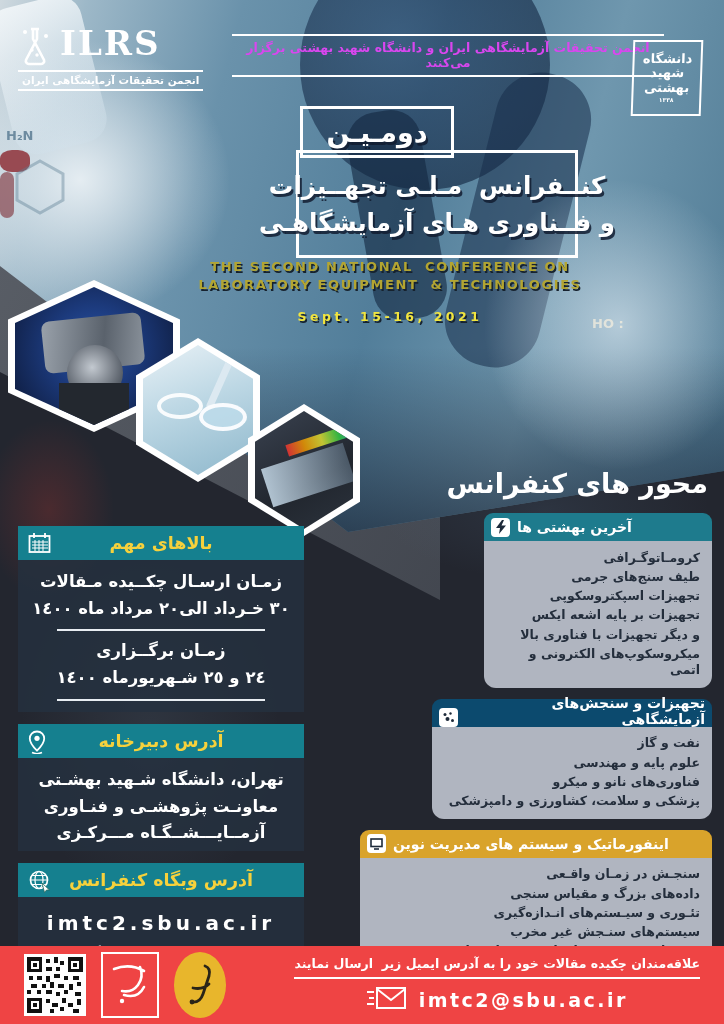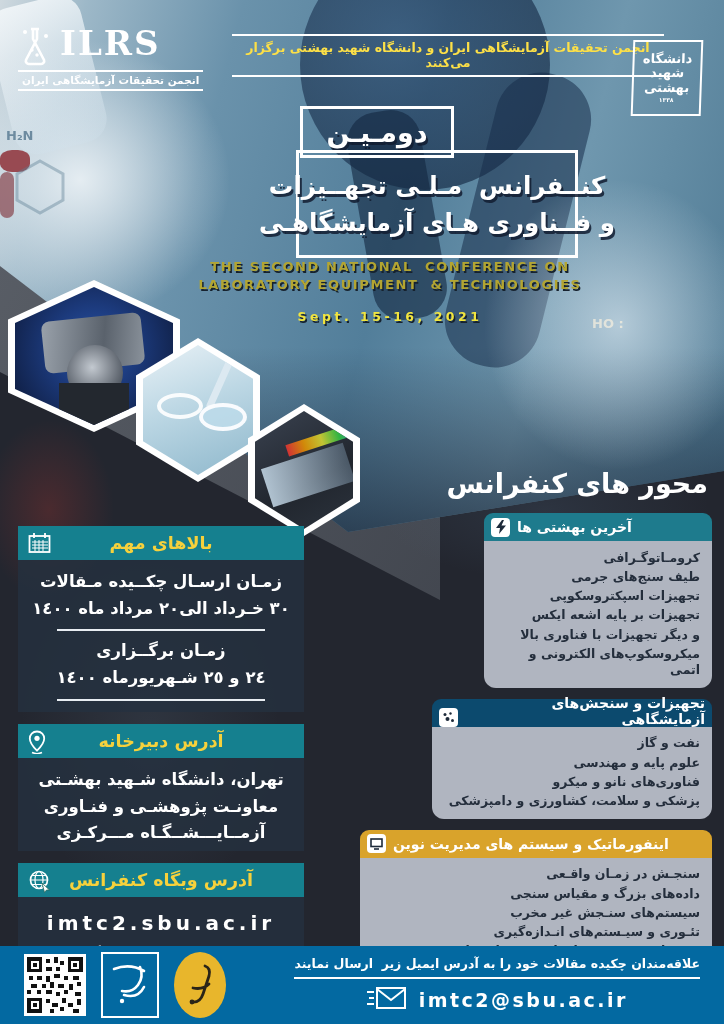--- a/index.html
+++ b/index.html
@@ -72,21 +72,21 @@
     background:linear-gradient(90deg,#e33,#e90,#dd3,#3c4,#39d,#86c);opacity:.85;}
 
   
   .ilrs{position:absolute;left:18px;top:26px;z-index:4;color:#fff;}
   .ilrs-row{display:flex;align-items:flex-start;gap:8px;}
   .ilrs-acronym{font-family:"DejaVu Serif",serif;font-weight:bold;font-size:34px;letter-spacing:2px;line-height:1;}
   .ilrs-sub{direction:rtl;margin-top:4px;font-size:10.5px;font-weight:bold;text-align:left;
     border-top:2px solid #fff;border-bottom:2px solid #fff;padding:2px 4px 3px;}
   .org-banner{position:absolute;left:232px;top:34px;width:432px;z-index:4;direction:rtl;text-align:center;}
   .org-banner .rule{height:2px;background:#fff;}
-  .org-banner .txt{color:#fde047;font-weight:bold;font-size:12.5px;padding:4px 0 5px;}
+  .org-banner .txt{color:#d946ef;font-weight:bold;font-size:12.5px;padding:4px 0 5px;}
   .sbu{position:absolute;right:22px;top:40px;width:66px;height:72px;z-index:4;border:2.5px solid #fff;
     display:flex;flex-direction:column;align-items:center;justify-content:center;color:#fff;
     font-weight:bold;line-height:1.12;transform:skewX(-2deg);}
   .sbu div{font-size:13px;}
   .sbu .yr{font-size:6px;letter-spacing:1px;margin-top:2px;}
 
   
   .t-small{position:absolute;left:300px;top:106px;width:148px;height:46px;z-index:4;
     border:3.5px solid #fff;display:flex;align-items:center;justify-content:center;}
   .t-small span{color:#fff;font-weight:bold;font-size:27px;
@@ -125,21 +125,21 @@
   .tb2 .tbox-h{background:#0c4a6e;align-items:flex-end;}
   .tb3 .tbox-h{background:#d9a32b;}
   .tbox-h .sq{flex:0 0 auto;width:19px;height:19px;background:#fff;border-radius:4px;
     display:flex;align-items:center;justify-content:center;}
   .tbox-h .txt{direction:rtl;}
   .tbox-b{background:#b0b5c0;border-radius:0 0 12px 12px;padding:7px 12px 8px;
     color:#242e3c;font-weight:bold;font-size:12.5px;line-height:1.3;text-align:right;}
   .tbox-b .ti{padding:1.5px 0;}
 
   
-  .footer{position:absolute;left:0;bottom:0;width:724px;height:78px;background:#0369a1;z-index:6;
+  .footer{position:absolute;left:0;bottom:0;width:724px;height:78px;background:#ef4444;z-index:6;
     display:flex;align-items:center;padding:0 24px;box-sizing:border-box;gap:15px;}
   .qr{width:62px;height:62px;background:#fff;padding:3px;box-sizing:border-box;}
   .logo-sq{width:54px;height:62px;border:2.5px solid #fff;display:flex;align-items:center;justify-content:center;}
   .logo-el{width:52px;height:66px;background:#e8b62c;border-radius:50%;
     display:flex;align-items:center;justify-content:center;}
   .mailblock{margin-left:auto;direction:rtl;text-align:center;}
   .mailblock .cta{color:#fff;font-weight:bold;font-size:12.5px;white-space:pre;}
   .mailblock .rule{height:2.5px;background:#fff;margin:6px 0 7px;}
   .mailrow{display:flex;flex-direction:row-reverse;align-items:center;justify-content:center;gap:12px;}
   .email{color:#fff;font-weight:bold;font-size:19px;letter-spacing:2.5px;direction:ltr;}
@@ -340,22 +340,22 @@
           <svg width="13" height="12" viewBox="0 0 13 12">
             <rect x="1" y="1" width="11" height="7.5" fill="none" stroke="#1d2a3a" stroke-width="1.6"></rect>
             <line x1="4" y1="11" x2="9" y2="11" stroke="#1d2a3a" stroke-width="1.6"></line>
           </svg>
         </span>
         <span class="txt">اینفورماتیک و سیستم های مدیریت نوین</span>
       </div>
       <div class="tbox-b">
         <div class="ti">سنجـش در زمـان واقـعی</div>
         <div class="ti">داده‌های بزرگ و مقیاس سنجی</div>
+        <div class="ti">تئـوری و سیـستم‌های انـدازه‌گیری</div>
         <div class="ti">سیستم‌های سنـجش غیر مخرب</div>
-        <div class="ti">تئـوری و سیـستم‌های انـدازه‌گیری</div>
         <div class="ti">تجهیزات و سیستم‌های لیزری و پلاسما</div>
         <div class="ti">سیستم‌های جـمع آوری داده های عـلمی</div>
         <div class="ti">سیـستم‌های سنــجش اپتـیـک و فیبر نوری</div>
         <div class="ti">روش‌های مدیریتی نوین در آزمایشگاه‌های علمی</div>
         <div class="ti">پردازش سیگنال و تصویر در سنجش های آزمایشگاهی</div>
       </div>
     </div>
   </div>
 
   <div class="footer">

